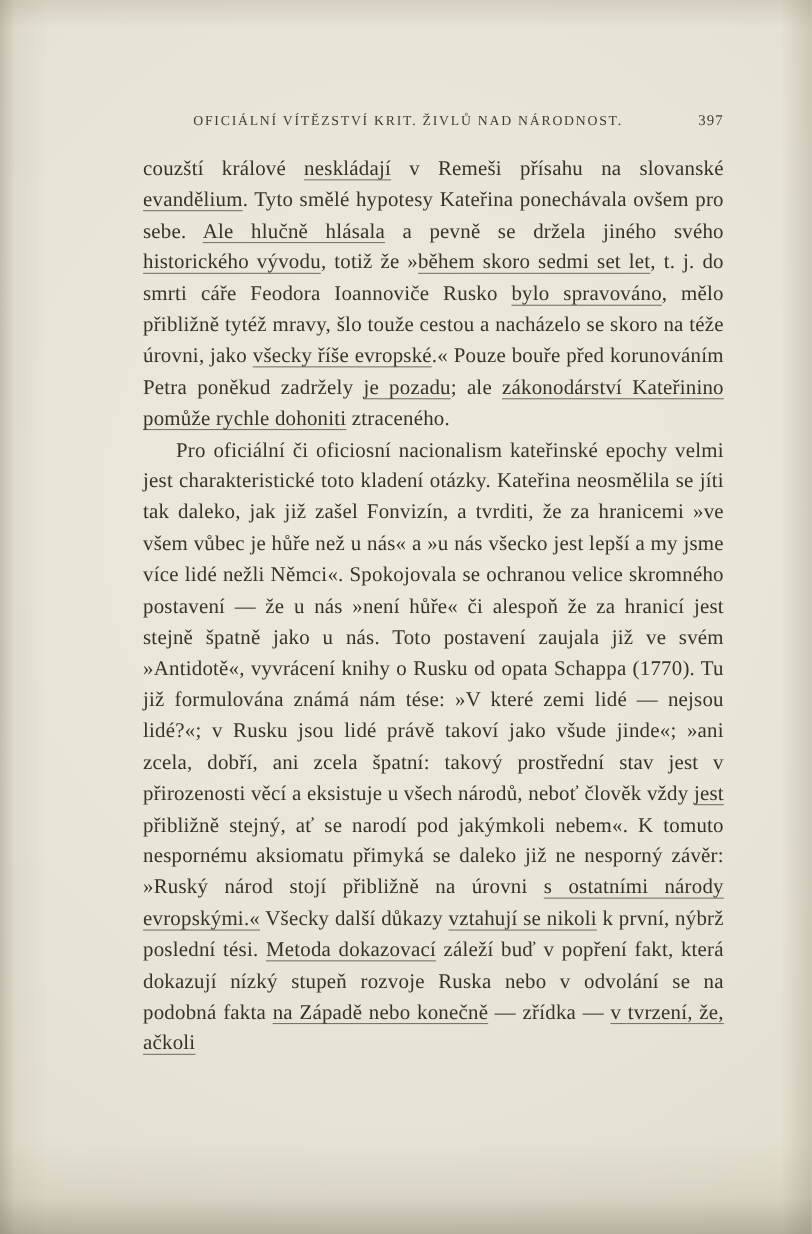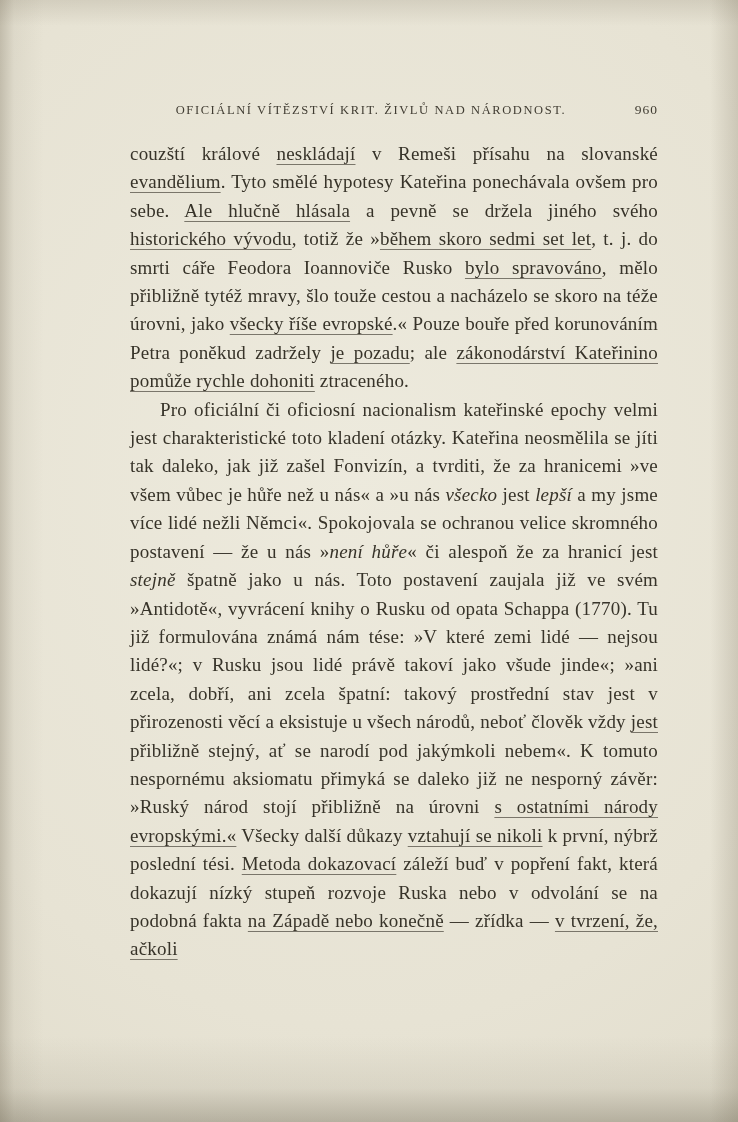--- a/index.html
+++ b/index.html
@@ -44,33 +44,33 @@
   }
   .body-text {
     font-size: 19px;
     line-height: 28.4px;
     text-align: justify;
     letter-spacing: 0.2px;
     margin-left: 46px;
   }
   .para { margin: 0; }
   .para.indent { text-indent: 30px; }
-  .i { font-style: italic; }
+  .i { }
   .u {
     text-decoration: underline;
     text-decoration-thickness: 1.4px;
     text-underline-offset: 4px;
     text-decoration-color: var(--underline, rgba(74,70,60,0.7));
   }
 </style>
 </head>
 <body>
 
 <div class="page" style="--ink: #373329; --underline: rgba(74,70,60,0.7);">
   <div class="header">
     <span class="header-title">OFICIÁLNÍ VÍTĚZSTVÍ KRIT. ŽIVLŮ NAD NÁRODNOST.</span>
-    <span class="page-number">960</span>
+    <span class="page-number">397</span>
   </div>
   <div class="body-text">
       <p class="para"><span class="n">couzští králové </span><span class="u">neskládají</span><span class="n"> v Remeši přísahu na slovanské </span><span class="u">evandělium</span><span class="n">. Tyto smělé hypotesy Kateřina ponechávala ovšem pro sebe. </span><span class="u">Ale hlučně hlásala</span><span class="n"> a pevně se držela jiného svého </span><span class="u">historického vývodu</span><span class="n">, totiž že »</span><span class="u">během skoro sedmi set let</span><span class="n">, t. j. do smrti cáře Feodora Ioannoviče Rusko </span><span class="u">bylo spravováno</span><span class="n">, mělo přibližně tytéž mravy, šlo touže cestou a nacházelo se skoro na téže úrovni, jako </span><span class="u">všecky říše evropské</span><span class="n">.« Pouze bouře před korunováním Petra poněkud zadržely </span><span class="u">je pozadu</span><span class="n">; ale </span><span class="u">zákonodárství Kateřinino pomůže rychle dohoniti</span><span class="n"> ztraceného.</span></p>
       <p class="para indent"><span class="n">Pro oficiální či oficiosní nacionalism kateřinské epochy velmi jest charakteristické toto kladení otázky. Kateřina neosmělila se jíti tak daleko, jak již zašel Fonvizín, a tvrditi, že za hranicemi »ve všem vůbec je hůře než u nás« a »u nás </span><span class="i">všecko</span><span class="n"> jest </span><span class="i">lepší</span><span class="n"> a my jsme více lidé nežli Němci«. Spokojovala se ochranou velice skromného postavení — že u nás »</span><span class="i">není hůře</span><span class="n">« či alespoň že za hranicí jest </span><span class="i">stejně</span><span class="n"> špatně jako u nás. Toto postavení zaujala již ve svém »Antidotě«, vyvrácení knihy o Rusku od opata Schappa (1770). Tu již formulována známá nám tése: »V které zemi lidé — nejsou lidé?«; v Rusku jsou lidé právě takoví jako všude jinde«; »ani zcela, dobří, ani zcela špatní: takový prostřední stav jest v přirozenosti věcí a eksistuje u všech národů, neboť člověk vždy </span><span class="u">jest</span><span class="n"> přibližně stejný, ať se narodí pod jakýmkoli nebem«. K tomuto nespornému aksiomatu přimyká se daleko již ne nesporný závěr: »Ruský národ stojí přibližně na úrovni </span><span class="u">s ostatními národy evropskými.«</span><span class="n"> Všecky další důkazy </span><span class="u">vztahují se nikoli</span><span class="n"> k první, nýbrž poslední tési. </span><span class="u">Metoda dokazovací</span><span class="n"> záleží buď v popření fakt, která dokazují nízký stupeň rozvoje Ruska nebo v odvolání se na podobná fakta </span><span class="u">na Západě nebo konečně</span><span class="n"> — zřídka — </span><span class="u">v tvrzení, že, ačkoli</span></p>
     </div>
 </div>
 
 </body></html>

